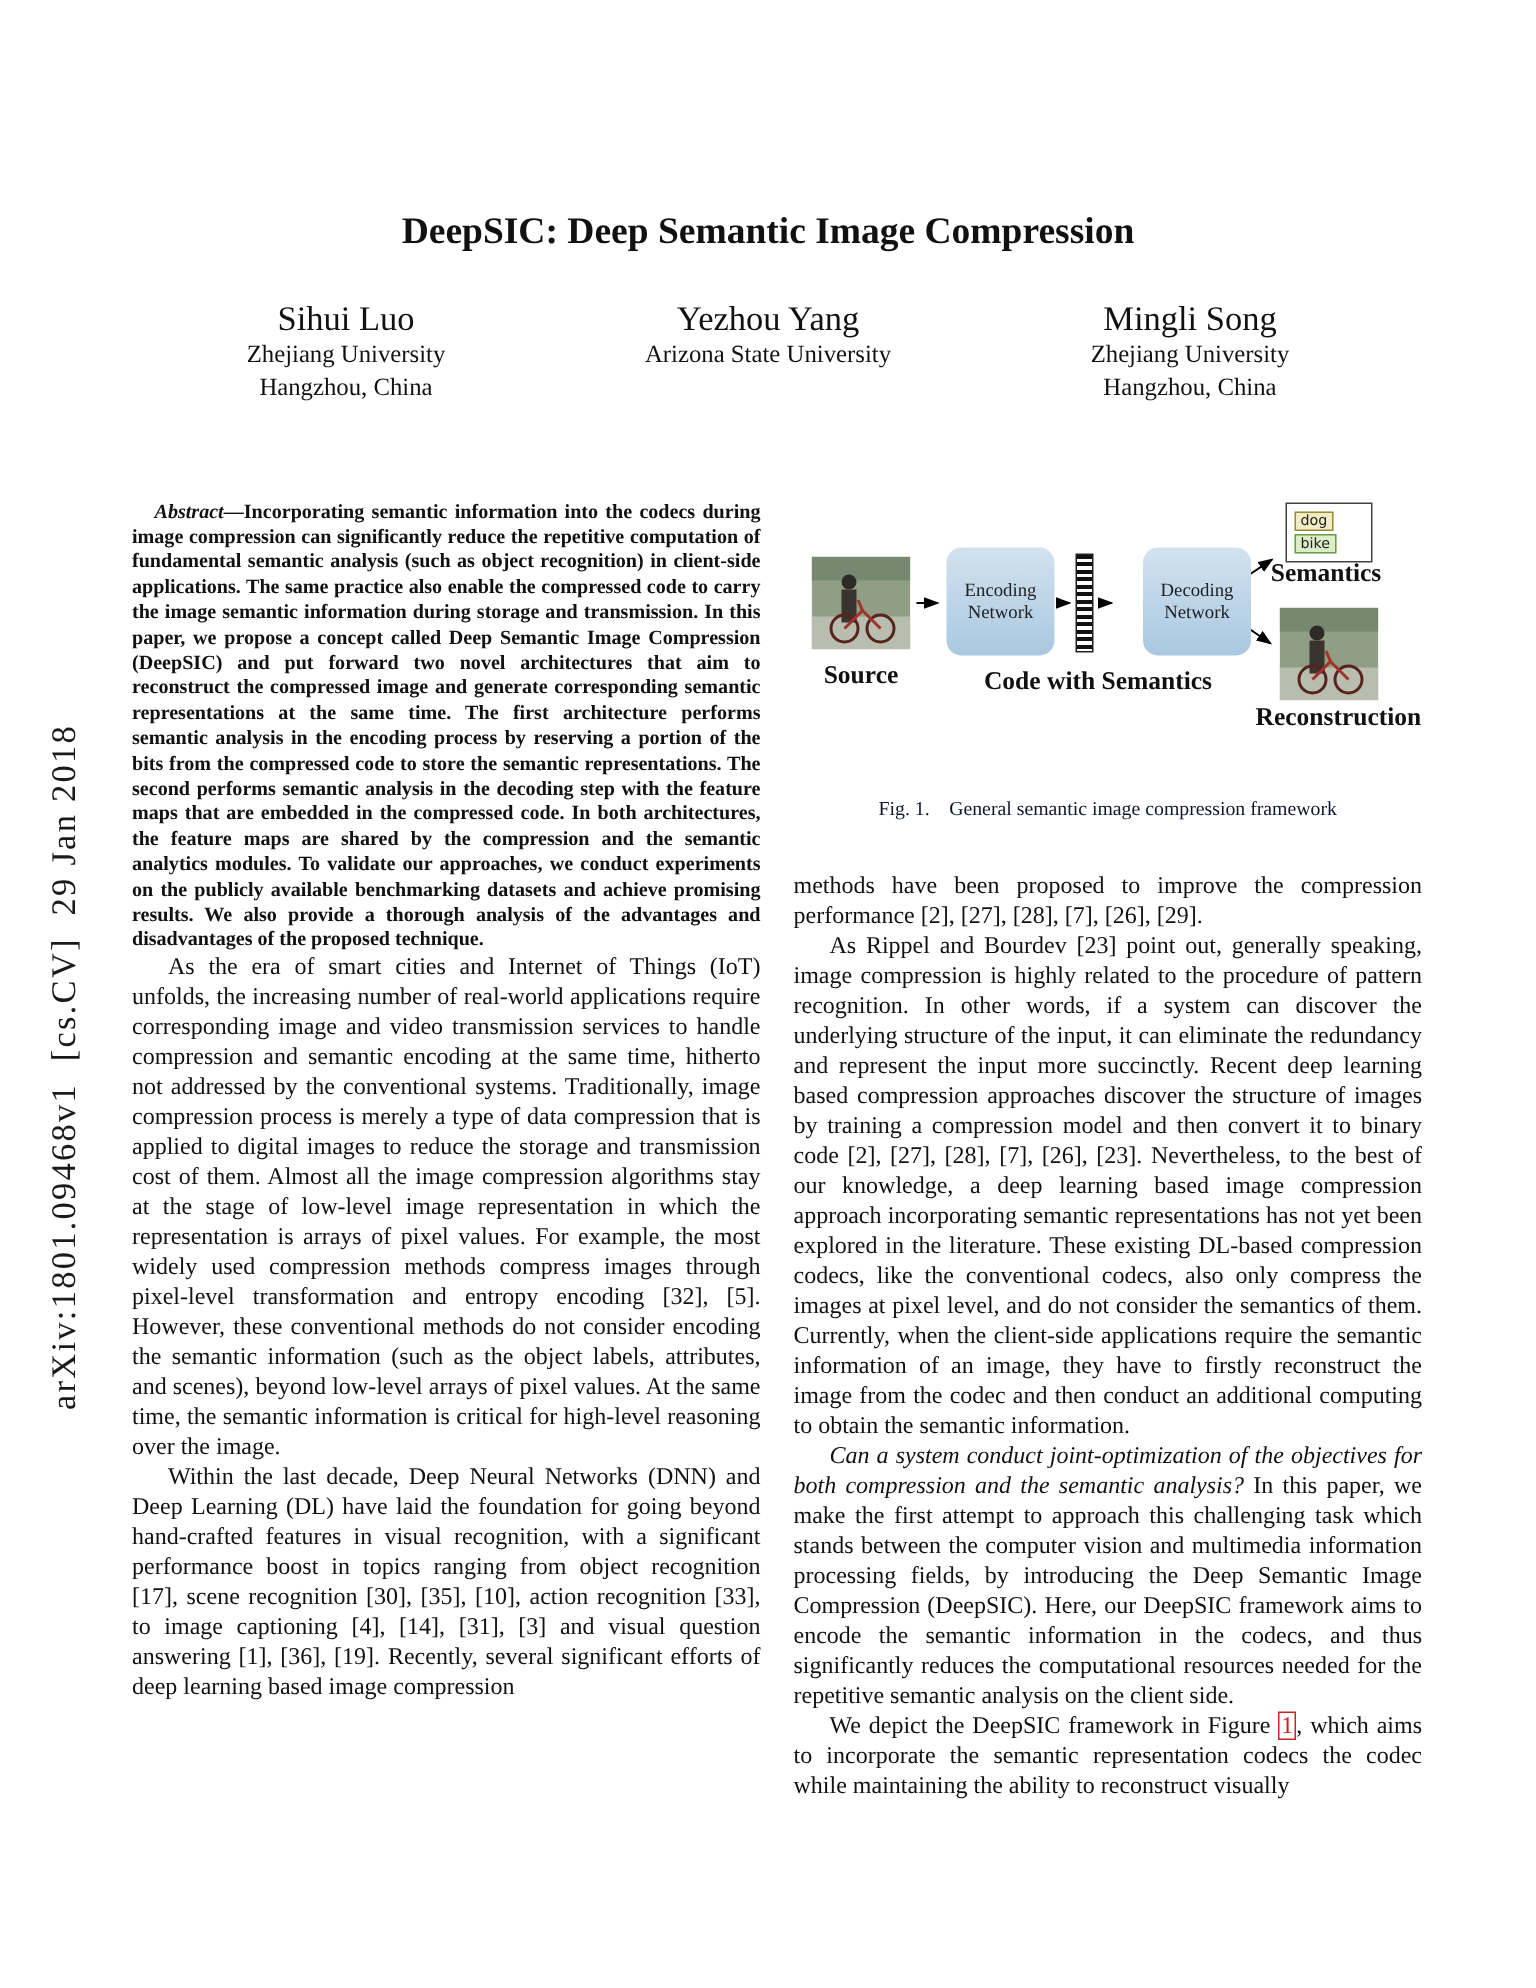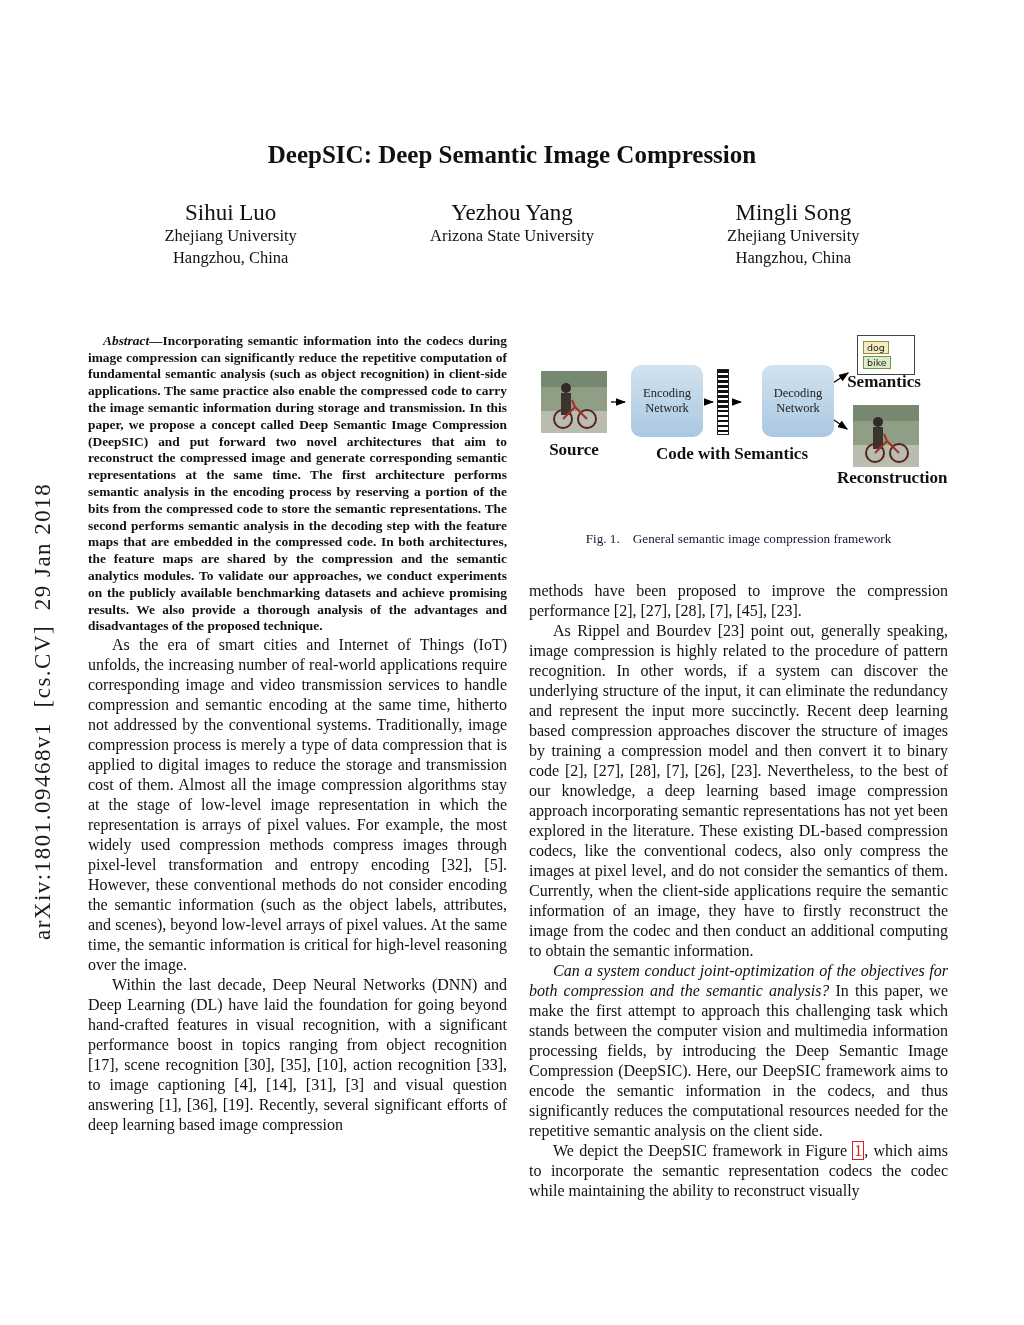--- a/index.html
+++ b/index.html
@@ -159,20 +159,20 @@
               <path d="M22 48 L34 36 L46 48 M34 36 L31 29" stroke="#a33128" stroke-width="2" fill="none"></path>
             </svg>
           </div>
           <div class="fig-label recon-label">Reconstruction</div>
 
         </div>
 
         <figcaption class="caption"><span class="cap-prefix">Fig. 1.</span><span>General semantic image compression framework</span></figcaption>
       </figure>
 
-      <p class="para no-indent">methods have been proposed to improve the compression performance [2], [27], [28], [7], [45], [23].</p>
+      <p class="para no-indent">methods have been proposed to improve the compression performance [2], [27], [28], [7], [26], [29].</p>
       <p class="para">As Rippel and Bourdev [23] point out, generally speaking, image compression is highly related to the procedure of pattern recognition. In other words, if a system can discover the underlying structure of the input, it can eliminate the redundancy and represent the input more succinctly. Recent deep learning based compression approaches discover the structure of images by training a compression model and then convert it to binary code [2], [27], [28], [7], [26], [23]. Nevertheless, to the best of our knowledge, a deep learning based image compression approach incorporating semantic representations has not yet been explored in the literature. These existing DL-based compression codecs, like the conventional codecs, also only compress the images at pixel level, and do not consider the semantics of them. Currently, when the client-side applications require the semantic information of an image, they have to firstly reconstruct the image from the codec and then conduct an additional computing to obtain the semantic information.</p>
       <p class="para"><em>Can a system conduct joint-optimization of the objectives for both compression and the semantic analysis?</em><span> In this paper, we make the first attempt to approach this challenging task which stands between the computer vision and multimedia information processing fields, by introducing the Deep Semantic Image Compression (DeepSIC). Here, our DeepSIC framework aims to encode the semantic information in the codecs, and thus significantly reduces the computational resources needed for the repetitive semantic analysis on the client side.</span></p>
       <p class="para"><span>We depict the DeepSIC framework in Figure </span><a class="fig-link">1</a><span>, which aims to incorporate the semantic representation codecs the codec while maintaining the ability to reconstruct visually</span></p>
 
     </div>
   </div>
 </div>
 
 </body></html>

